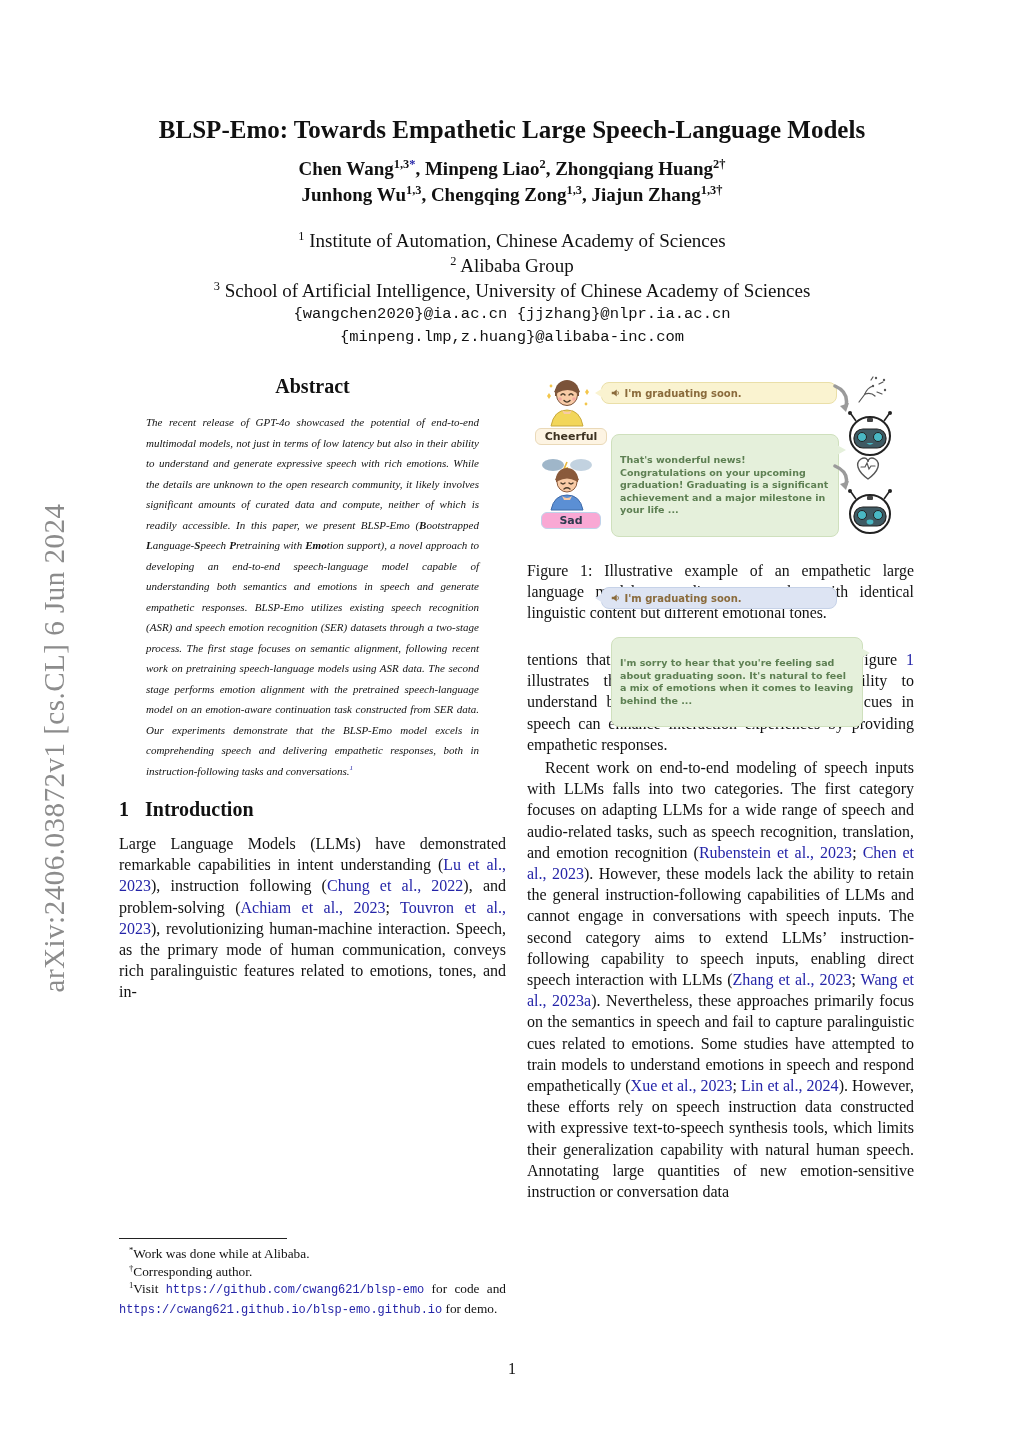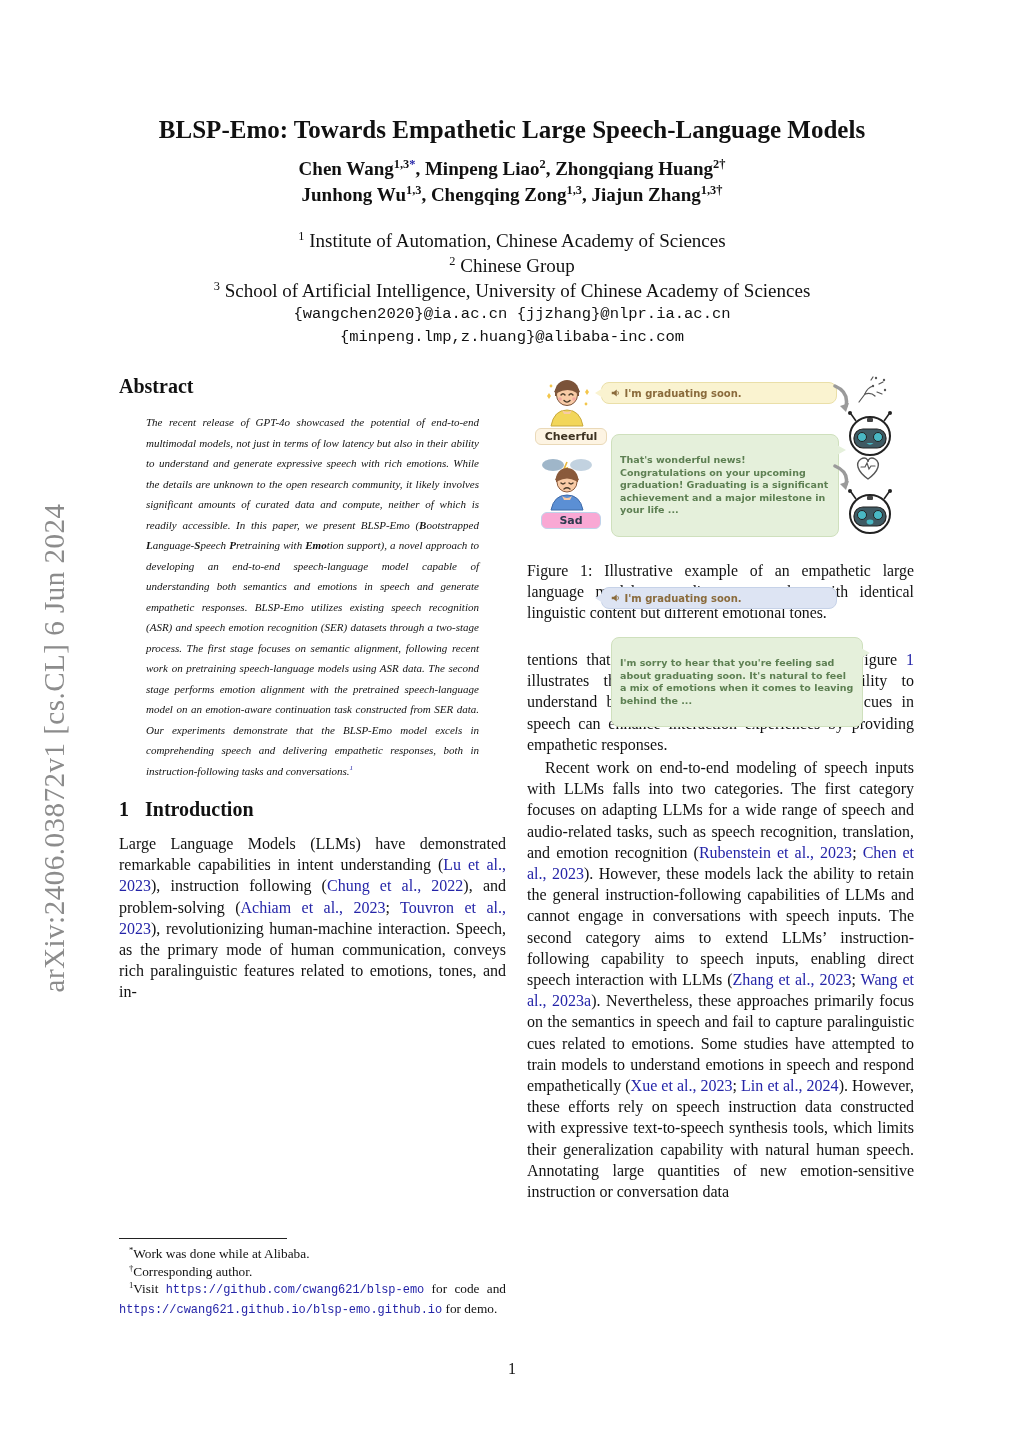--- a/index.html
+++ b/index.html
@@ -27,21 +27,21 @@
   .authors { position:absolute; top:156px; left:60px; width:904px; text-align:center;
              font-size:19px; font-weight:bold; line-height:26px; }
   .affils { position:absolute; top:228px; left:60px; width:904px; text-align:center;
             font-size:19px; line-height:25px; }
   .affils .email-line { font-family:"Liberation Mono", monospace; font-size:15.5px; line-height:23px; color:#111; }
 
   
   .col-left  { position:absolute; left:119px; top:375px; width:387px; }
   .col-right { position:absolute; left:527px; top:376px; width:387px; }
 
-  .abstract-heading { text-align:left; font-size:20px; font-weight:bold; margin:0 0 14px 0; }
+  .abstract-heading { text-align:center; font-size:20px; font-weight:bold; margin:0 0 14px 0; }
   .abstract-body {
     margin:0 27px; text-align:justify;
     font-size:11px; line-height:20.5px;font-style:italic;
   }
   .section-heading { font-size:20px; font-weight:bold; margin:17px 0 12px 0; }
   .section-heading .sec-num { margin-right:16px; }
   .body-par { text-align:justify; font-size:16px; line-height:21.2px; margin:0; }
   .indent { text-indent:18px; }
   .par-gap { margin-top:2px; }
 
@@ -99,21 +99,21 @@
 
   <div class="title">BLSP-Emo: Towards Empathetic Large Speech-Language Models</div>
 
   <div class="authors">
     <div><span>Chen Wang</span><sup>1,3</sup><sup class="cite">*</sup><span>, Minpeng Liao</span><sup>2</sup><span>, Zhongqiang Huang</span><sup>2†</sup></div>
     <div><span>Junhong Wu</span><sup>1,3</sup><span>, Chengqing Zong</span><sup>1,3</sup><span>, Jiajun Zhang</span><sup>1,3†</sup></div>
   </div>
 
   <div class="affils">
     <div><sup>1</sup><span> Institute of Automation, Chinese Academy of Sciences</span></div>
-    <div><sup>2</sup><span> Chinese Group</span></div>
+    <div><sup>2</sup><span> Alibaba Group</span></div>
     <div><sup>3</sup><span> School of Artificial Intelligence, University of Chinese Academy of Sciences</span></div>
     <div class="email-line">{wangchen2020}@ia.ac.cn {jjzhang}@nlpr.ia.ac.cn</div>
     <div class="email-line">{minpeng.lmp,z.huang}@alibaba-inc.com</div>
   </div>
 
   <div class="col-left">
     <h2 class="abstract-heading">Abstract</h2>
     <p class="abstract-body"><span>The recent release of GPT-4o showcased the potential of end-to-end multimodal models, not just in terms of low latency but also in their ability to understand and generate expressive speech with rich emotions. While the details are unknown to the open research community, it likely involves significant amounts of curated data and compute, neither of which is readily accessible. In this paper, we present BLSP-Emo (</span><span class="bold">B</span><span>ootstrapped </span><span class="bold">L</span><span>anguage-</span><span class="bold">S</span><span>peech </span><span class="bold">P</span><span>retraining with </span><span class="bold">Emo</span><span>tion support), a novel approach to developing an end-to-end speech-language model capable of understanding both semantics and emotions in speech and generate empathetic responses. BLSP-Emo utilizes existing speech recognition (ASR) and speech emotion recognition (SER) datasets through a two-stage process. The first stage focuses on semantic alignment, following recent work on pretraining speech-language models using ASR data. The second stage performs emotion alignment with the pretrained speech-language model on an emotion-aware continuation task constructed from SER data. Our experiments demonstrate that the BLSP-Emo model excels in comprehending speech and delivering empathetic responses, both in instruction-following tasks and conversations.</span><sup class="cite">1</sup></p>
     <h2 class="section-heading"><span class="sec-num">1</span><span>Introduction</span></h2>
     <p class="body-par"><span>Large Language Models (LLMs) have demonstrated remarkable capabilities in intent understanding (</span><span class="cite">Lu et al., 2023</span><span>), instruction following (</span><span class="cite">Chung et al., 2022</span><span>), and problem-solving (</span><span class="cite">Achiam et al., 2023</span><span>; </span><span class="cite">Touvron et al., 2023</span><span>), revolutionizing human-machine interaction. Speech, as the primary mode of human communication, conveys rich paralinguistic features related to emotions, tones, and in-</span></p>

